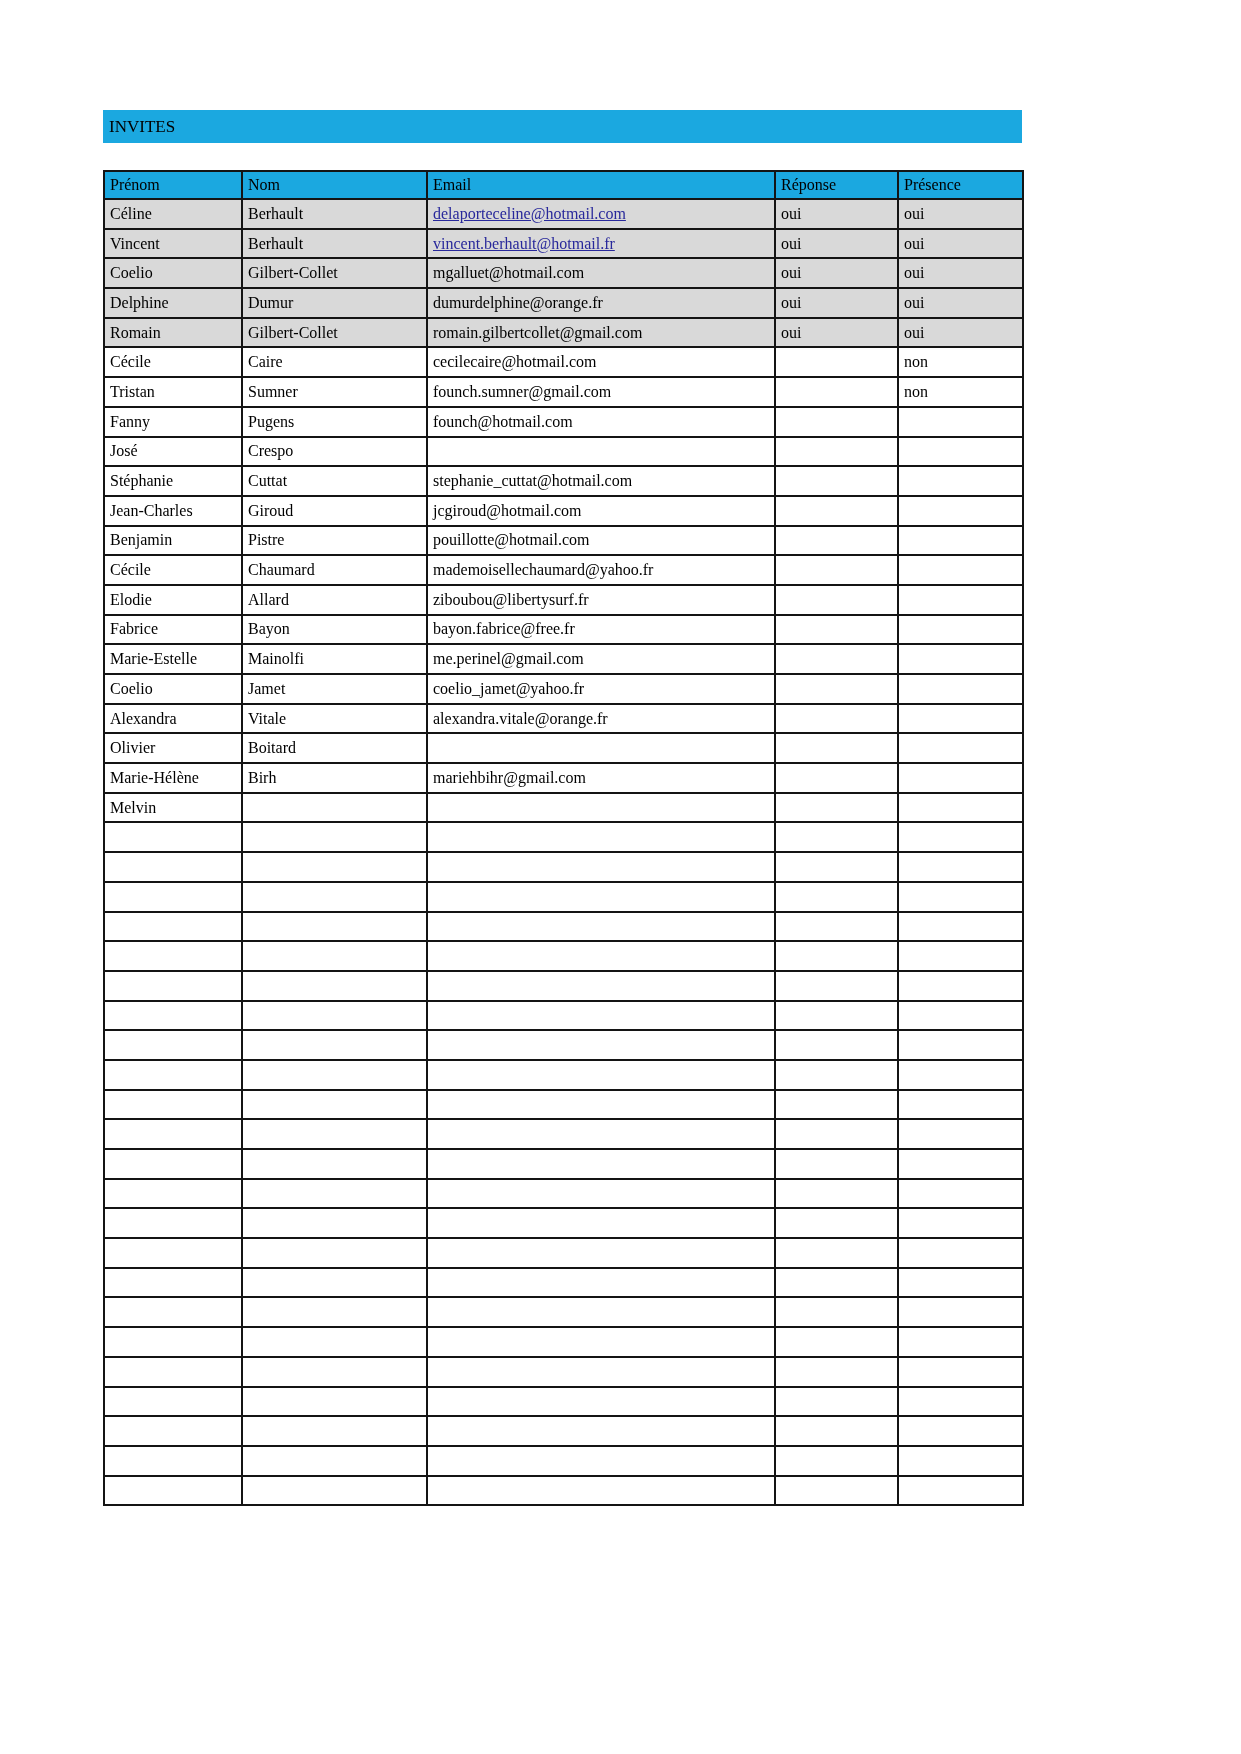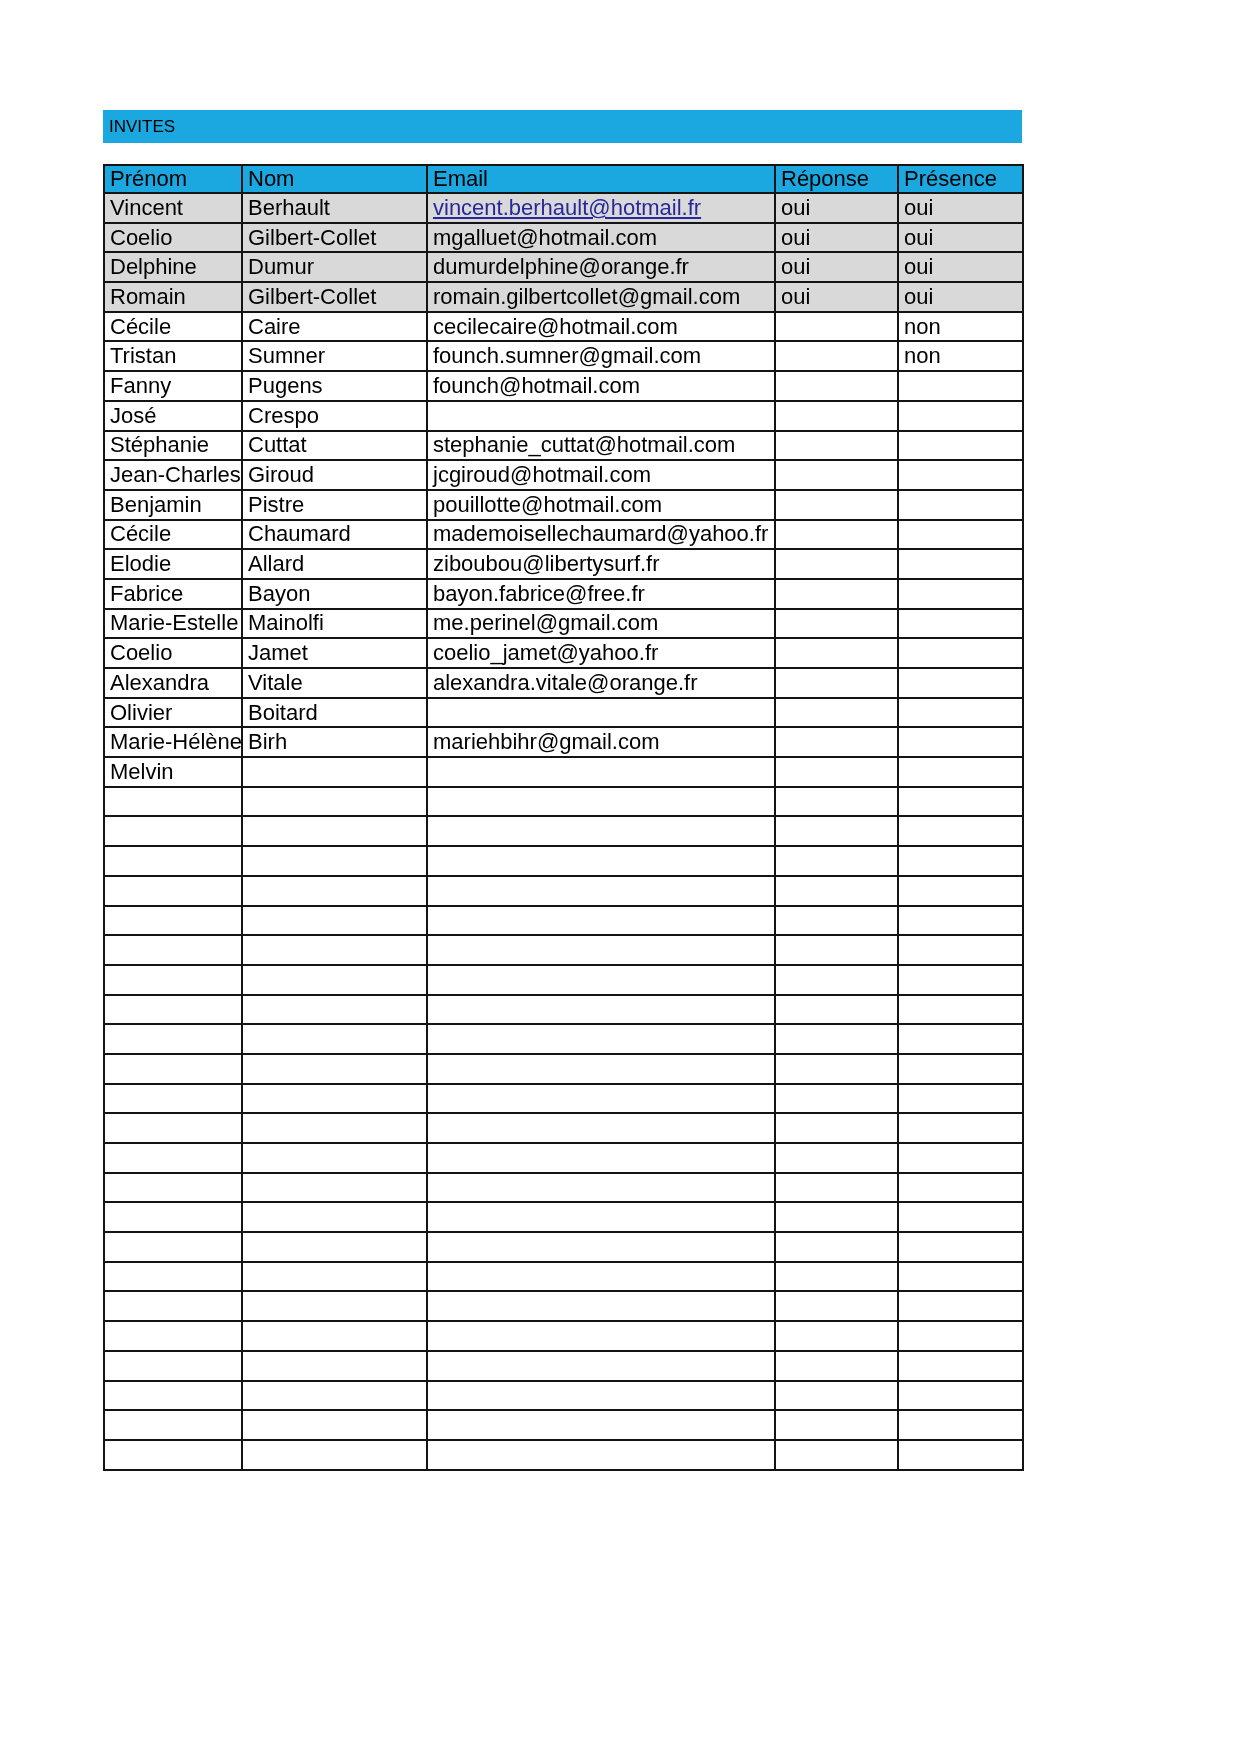--- a/index.html
+++ b/index.html
@@ -1,36 +1,36 @@
 <!DOCTYPE html>
 <html style="--cyan: #1BA8E0; --grey: #D9D9D9; --link: #28289B;"><head>
 <meta charset="utf-8">
 <style>
   html,body { margin:0; padding:0; background:#ffffff; }
   .page {
     position:relative;
     width:1241px; height:1754px;
     background:#ffffff;
-    font-family:Liberation Sans, sans-serif;
+    font-family:Liberation Serif, serif;
     color:#000;
     overflow:hidden;
   }
   .banner {
     position:absolute; left:103px; top:110px;
     width:919px; height:33px;
     background:var(--cyan,#1BA8E0);
     display:flex; align-items:center;
     box-sizing:border-box; padding-left:6px;
     font-size:17px; color:#000;
   }
   table.guests {
-    position:absolute; left:103px; top:164px;
+    position:absolute; left:103px; top:170px;
     width:919px;
     border-collapse:collapse; table-layout:fixed;
-    font-size:22px;
+    font-size:16px;
   }
   table.guests th, table.guests td {
     border:2px solid #141414;
     padding:0 2px 0 5px;
     text-align:left; vertical-align:middle;
     white-space:nowrap; overflow:hidden;
     font-weight:normal;
     height:29.7px;
     box-sizing:border-box;
   }
@@ -71,20 +71,27 @@
       <tr>
         <th>Prénom</th>
         <th>Nom</th>
         <th>Email</th>
         <th>Réponse</th>
         <th>Présence</th>
       </tr>
     </thead>
     <tbody>
         <tr class="shaded">
+          <td>Céline</td>
+          <td>Berhault</td>
+          <td><a class="email-link">delaporteceline@hotmail.com</a></td>
+          <td>oui</td>
+          <td>oui</td>
+        </tr>
+        <tr class="shaded">
           <td>Vincent</td>
           <td>Berhault</td>
           <td><a class="email-link">vincent.berhault@hotmail.fr</a></td>
           <td>oui</td>
           <td>oui</td>
         </tr>
         <tr class="shaded">
           <td>Coelio</td>
           <td>Gilbert-Collet</td>
           <td>mgalluet@hotmail.com</td>

